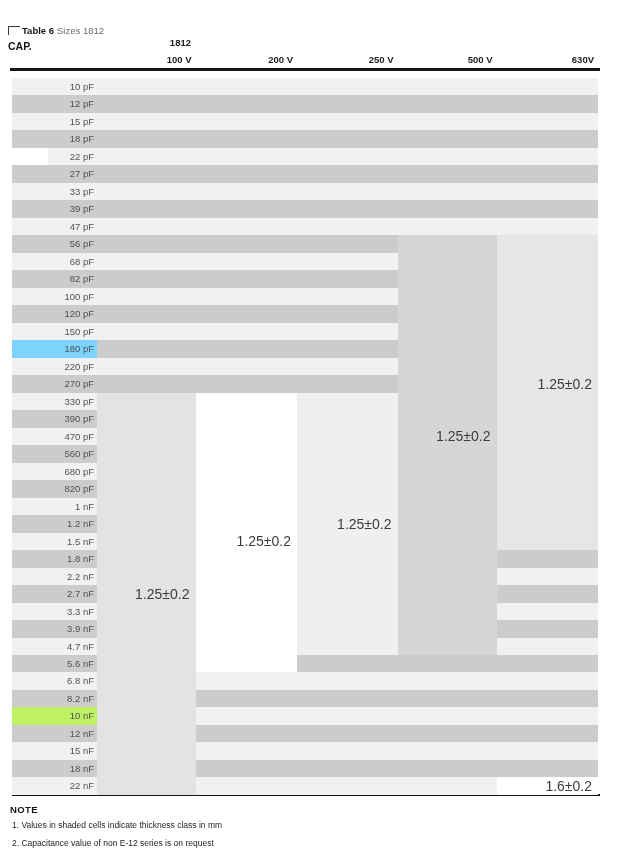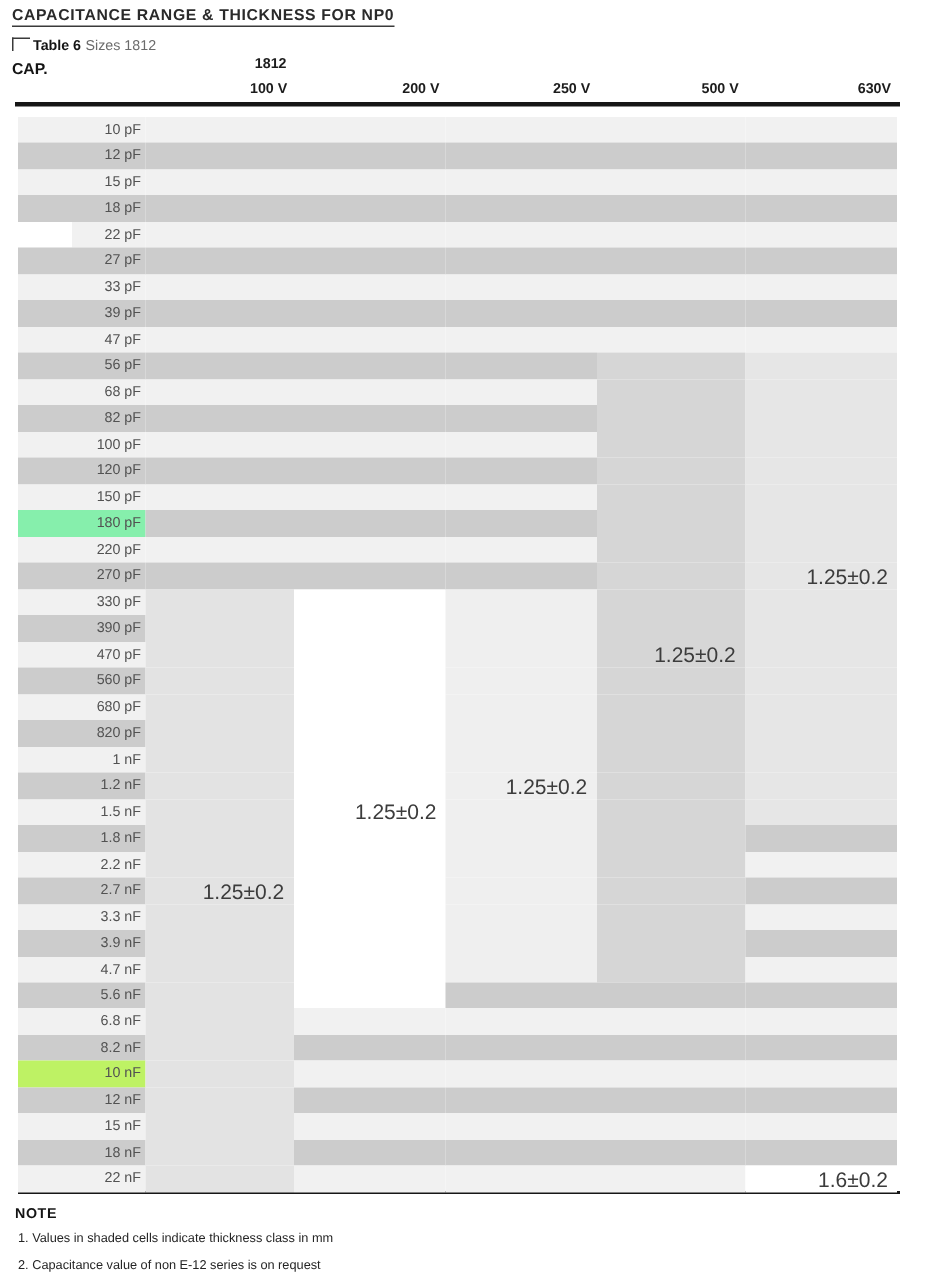--- a/index.html
+++ b/index.html
@@ -23,21 +23,20 @@
   .tlabel{position:absolute;font-size:14px;color:#3c3c3c;text-align:right;
           transform:translateY(-50%);white-space:nowrap}
   .note-head{position:absolute;left:10px;top:804px;font-size:9.5px;font-weight:bold;
              letter-spacing:.4px;color:#141414}
   .note-line{position:absolute;left:12px;font-size:8.5px;color:#242424}
 </style>
 </head>
 <body>
 
 <div class="page" id="pg">
-  <div class="title">CAPACITANCE RANGE &amp; THICKNESS FOR NP0</div>
 
   <div class="table-ref">
     <span class="corner"></span><span class="tbold">Table 6</span><span>Sizes 1812</span>
   </div>
 
   <div class="cap">CAP.</div>
   <div class="size-hdr">1812</div>
 
   <div class="rule-top"></div>
   <div class="rule-bottom"></div>
@@ -54,21 +53,21 @@
       <div class="cell rlabel" style="background: rgb(204, 204, 204);">27 pF</div>
       <div class="cell rlabel" style="background: rgb(241, 241, 241);">33 pF</div>
       <div class="cell rlabel" style="background: rgb(204, 204, 204);">39 pF</div>
       <div class="cell rlabel" style="background: rgb(241, 241, 241);">47 pF</div>
       <div class="cell rlabel" style="background: rgb(204, 204, 204);">56 pF</div>
       <div class="cell rlabel" style="background: rgb(241, 241, 241);">68 pF</div>
       <div class="cell rlabel" style="background: rgb(204, 204, 204);">82 pF</div>
       <div class="cell rlabel" style="background: rgb(241, 241, 241);">100 pF</div>
       <div class="cell rlabel" style="background: rgb(204, 204, 204);">120 pF</div>
       <div class="cell rlabel" style="background: rgb(241, 241, 241);">150 pF</div>
-      <div class="cell rlabel" style="background: #86efac;">180 pF</div>
+      <div class="cell rlabel" style="background: #7dd3fc;">180 pF</div>
       <div class="cell rlabel" style="background: rgb(241, 241, 241);">220 pF</div>
       <div class="cell rlabel" style="background: rgb(204, 204, 204);">270 pF</div>
       <div class="cell rlabel" style="background: rgb(241, 241, 241);">330 pF</div>
       <div class="cell rlabel" style="background: rgb(204, 204, 204);">390 pF</div>
       <div class="cell rlabel" style="background: rgb(241, 241, 241);">470 pF</div>
       <div class="cell rlabel" style="background: rgb(204, 204, 204);">560 pF</div>
       <div class="cell rlabel" style="background: rgb(241, 241, 241);">680 pF</div>
       <div class="cell rlabel" style="background: rgb(204, 204, 204);">820 pF</div>
       <div class="cell rlabel" style="background: rgb(241, 241, 241);">1 nF</div>
       <div class="cell rlabel" style="background: rgb(204, 204, 204);">1.2 nF</div>

